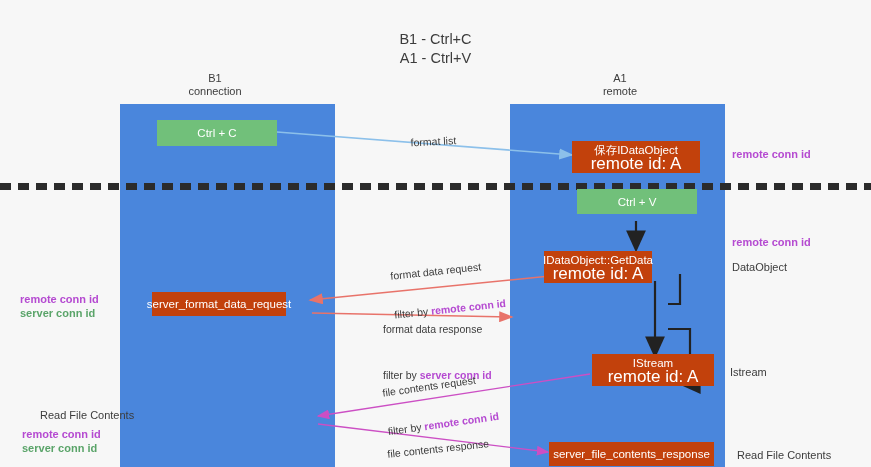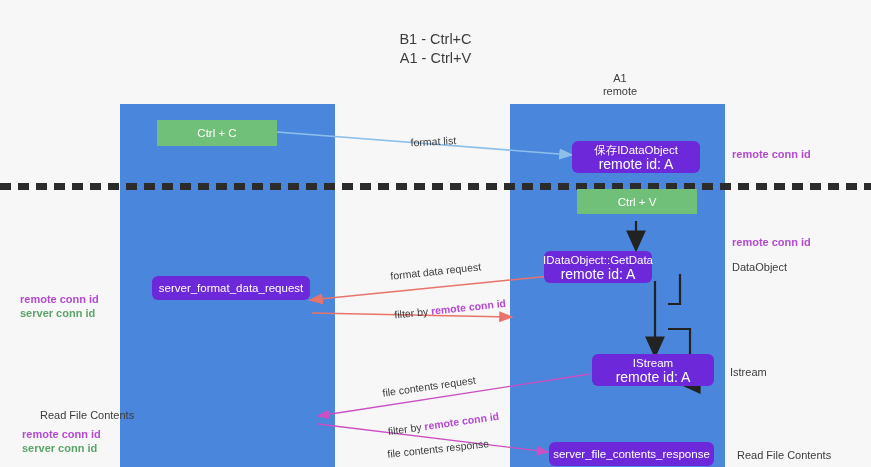--- a/index.html
+++ b/index.html
@@ -51,23 +51,23 @@
   
   .node {
     position: absolute;
     display: flex; flex-direction: column;
     align-items: center; justify-content: center;
     color: #ffffff;
     font-size: 11.5px; line-height: 14px;
     text-align: left;
     white-space: pre;
   }
-  .node.orange { background: #6d28d9; border-radius: 6px; }
+  .node.orange { background: #c2410c; }
   .node.green  { background: #71c07a; }
-  .node .l2 { font-size: 14px; }
+  .node .l2 { font-size: 17px; }
 
   
   .lbl {
     position: absolute;
     font-size: 11px; line-height: 14px; color: #3c3c3c;
     white-space: pre;
   }
   .lbl.bold { font-weight: bold; }
   .purple { color: #b54ad1; }
   .green-t { color: #5aa469; }
@@ -88,20 +88,22 @@
   }
 </style>
 </head>
 <body>
 
 <div id="stage">
 
   <div class="title"><span>B1 - Ctrl+C</span>
 <span>A1 - Ctrl+V</span></div>
 
+  <div class="col-head" style="left:150px; top:48px; width:130px;"><span>B1</span>
+<span>connection</span></div>
 
   <div class="col-head" style="left:555px; top:48px; width:130px;"><span>A1</span>
 <span>remote</span></div>
 
   <div class="lane" style="left:120px; top:80px; width:215px; height:378px;"></div>
   <div class="lane" style="left:510px; top:80px; width:215px; height:378px;"></div>
 
   <svg class="edges" viewBox="0 0 871 467" xmlns="http://www.w3.org/2000/svg">
     <defs>
       <marker id="ah-blue" markerWidth="9" markerHeight="7" refX="8" refY="3.5" orient="auto">
@@ -149,21 +151,21 @@
 
   <div class="node green" style="left:577px; top:165px; width:120px; height:25px;">
     <span>Ctrl + V</span>
   </div>
 
   <div class="node orange" style="left:544px; top:227px; width:108px; height:32px;">
     <span>IDataObject::GetData</span>
     <span class="l2">remote id: A</span>
   </div>
 
-  <div class="node orange" style="left:152px; top:252px; width:158px; height:24px;">
+  <div class="node orange" style="left:152px; top:268px; width:134px; height:24px;">
     <span>server_format_data_request</span>
   </div>
 
 
   <div class="node orange" style="left:592px; top:330px; width:122px; height:32px;">
     <span>IStream</span>
     <span class="l2">remote id: A</span>
   </div>
 
 
@@ -173,20 +175,24 @@
 
   <div class="elbl" style="left:398px; top:100px; transform: rotate(-3deg);">
     <span>format list</span>
   </div>
 
   <div class="elbl" style="left:387px; top:220px; transform: rotate(-6deg);">
     <div>format data request</div>
     <div><span>filter by </span><b class="purple">remote conn id</b></div>
   </div>
 
+  <div class="elbl" style="left:383px; top:273px;">
+    <div>format data response</div>
+    <div style="margin-top:7px;"><span>filter by </span><b class="purple">server conn id</b></div>
+  </div>
 
   <div class="elbl" style="left:378px; top:337px; transform: rotate(-8deg);">
     <div>file contents request</div>
     <div><span>filter by </span><b class="purple">remote conn id</b></div>
   </div>
 
   <div class="elbl" style="left:384px; top:398px; transform: rotate(-6deg);">
     <div>file contents response</div>
     <div style="margin-top:6px;"><span>filter by </span><b class="purple">server conn id</b></div>
   </div>

